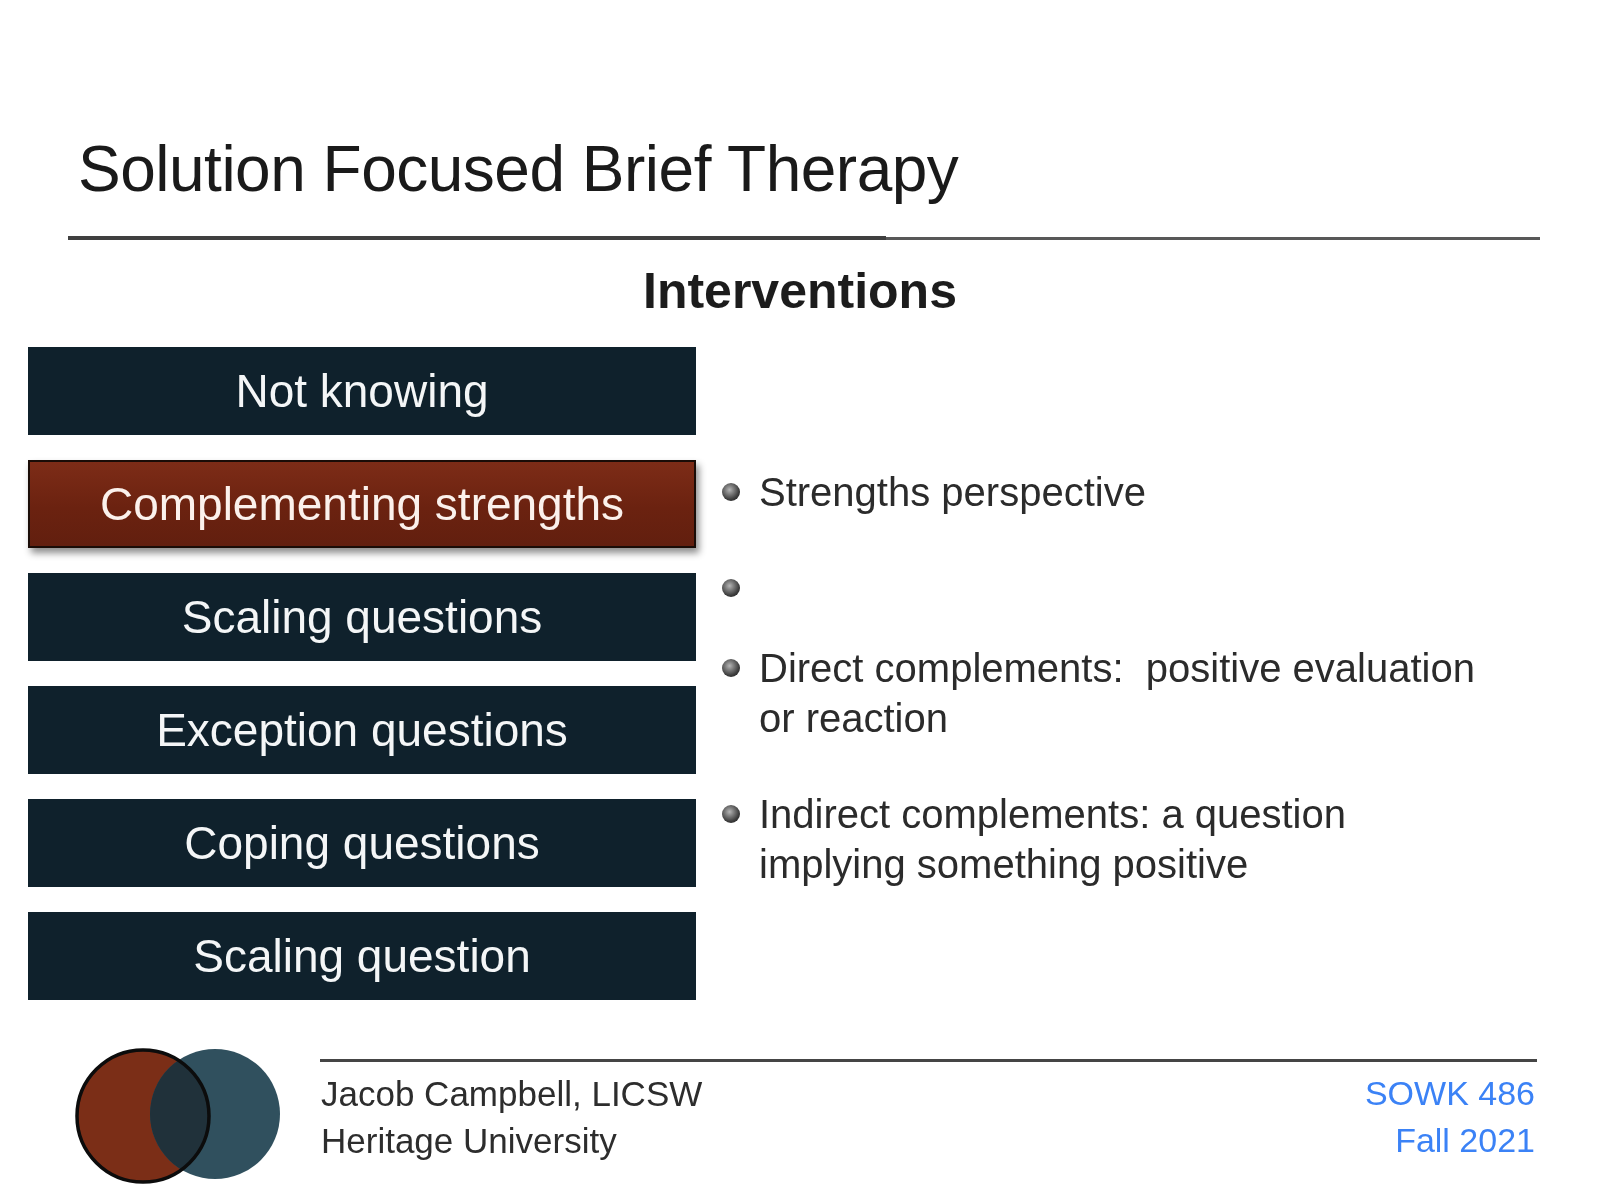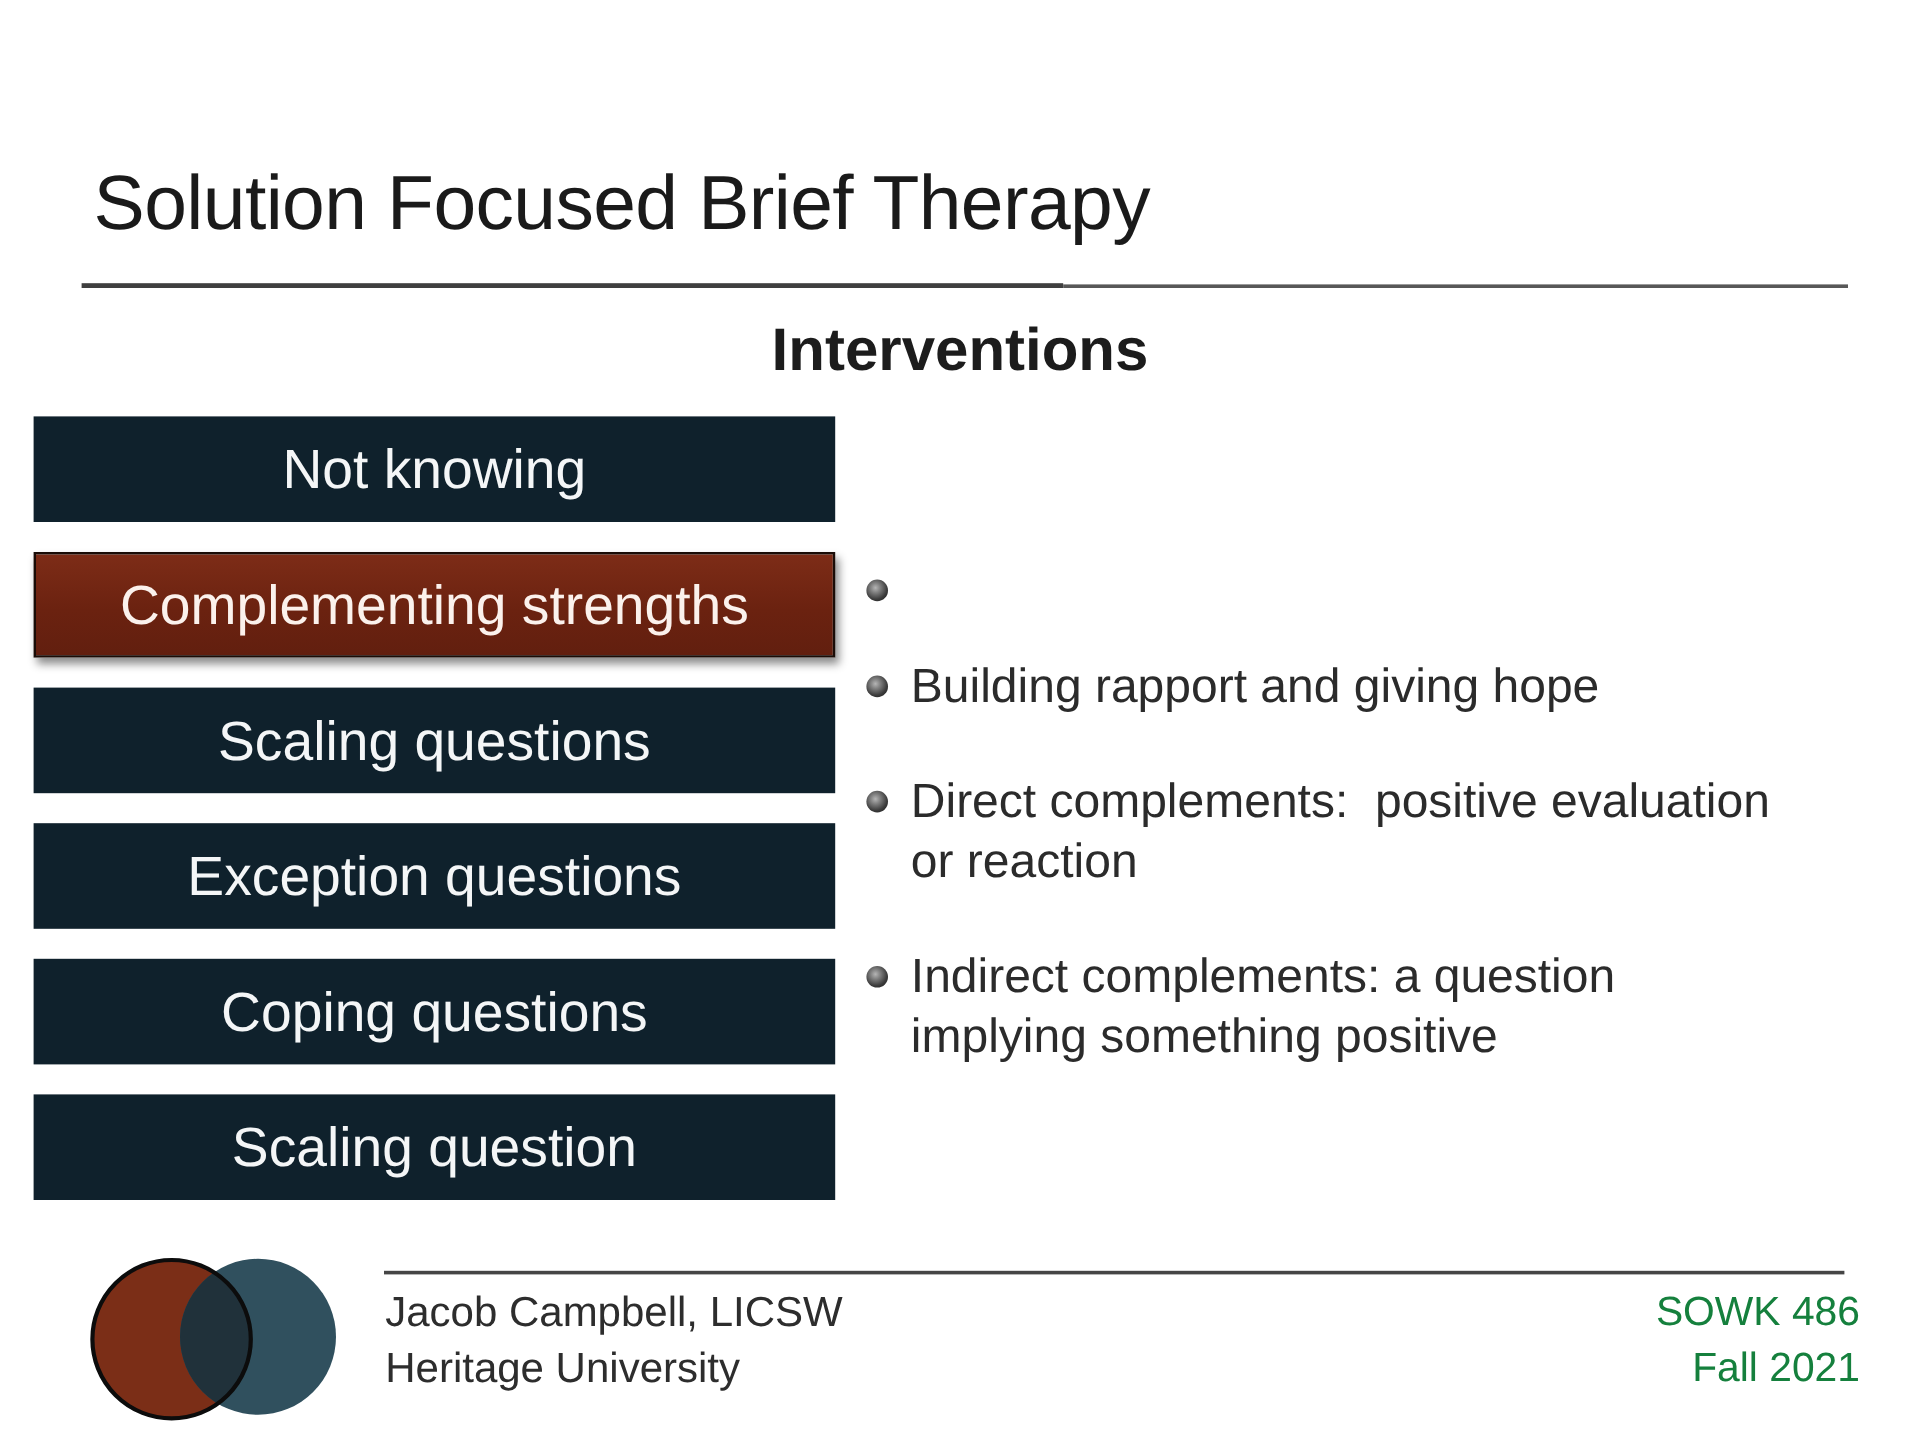--- a/index.html
+++ b/index.html
@@ -113,25 +113,25 @@
   }
   .footer-left {
     position: absolute;
     left: 321px; top: 1070px;
     font-size: 35px;
     line-height: 47px;
     color: #2d2d2d;
   }
   .footer-right {
     position: absolute;
-    right: 50px; top: 1070px;
+    right: 65px; top: 1070px;
     text-align: right;
     font-size: 34px;
     line-height: 47px;
-    color: #15803d;
+    color: #3b82f6;
   }
 
   
   .logo {
     position: absolute;
     left: 70px; top: 1044px;
   }
 </style>
 </head>
 <body>
@@ -161,24 +161,24 @@
       <span>Coping questions</span>
     </div>
     <div class="bar">
       <span>Scaling question</span>
     </div>
   </div>
 
   <div class="bullets">
     <div class="bullet">
       <span class="sphere"></span>
-    </div>
-    <div class="bullet">
-      <span class="sphere"></span>
-      <div class="bullet-text">Building rapport and giving hope</div>
+      <div class="bullet-text">Strengths perspective</div>
+    </div>
+    <div class="bullet">
+      <span class="sphere"></span>
     </div>
     <div class="bullet">
       <span class="sphere"></span>
       <div class="bullet-text">Direct complements:  positive evaluation
 or reaction</div>
     </div>
     <div class="bullet">
       <span class="sphere"></span>
       <div class="bullet-text">Indirect complements: a question
 implying something positive</div>

